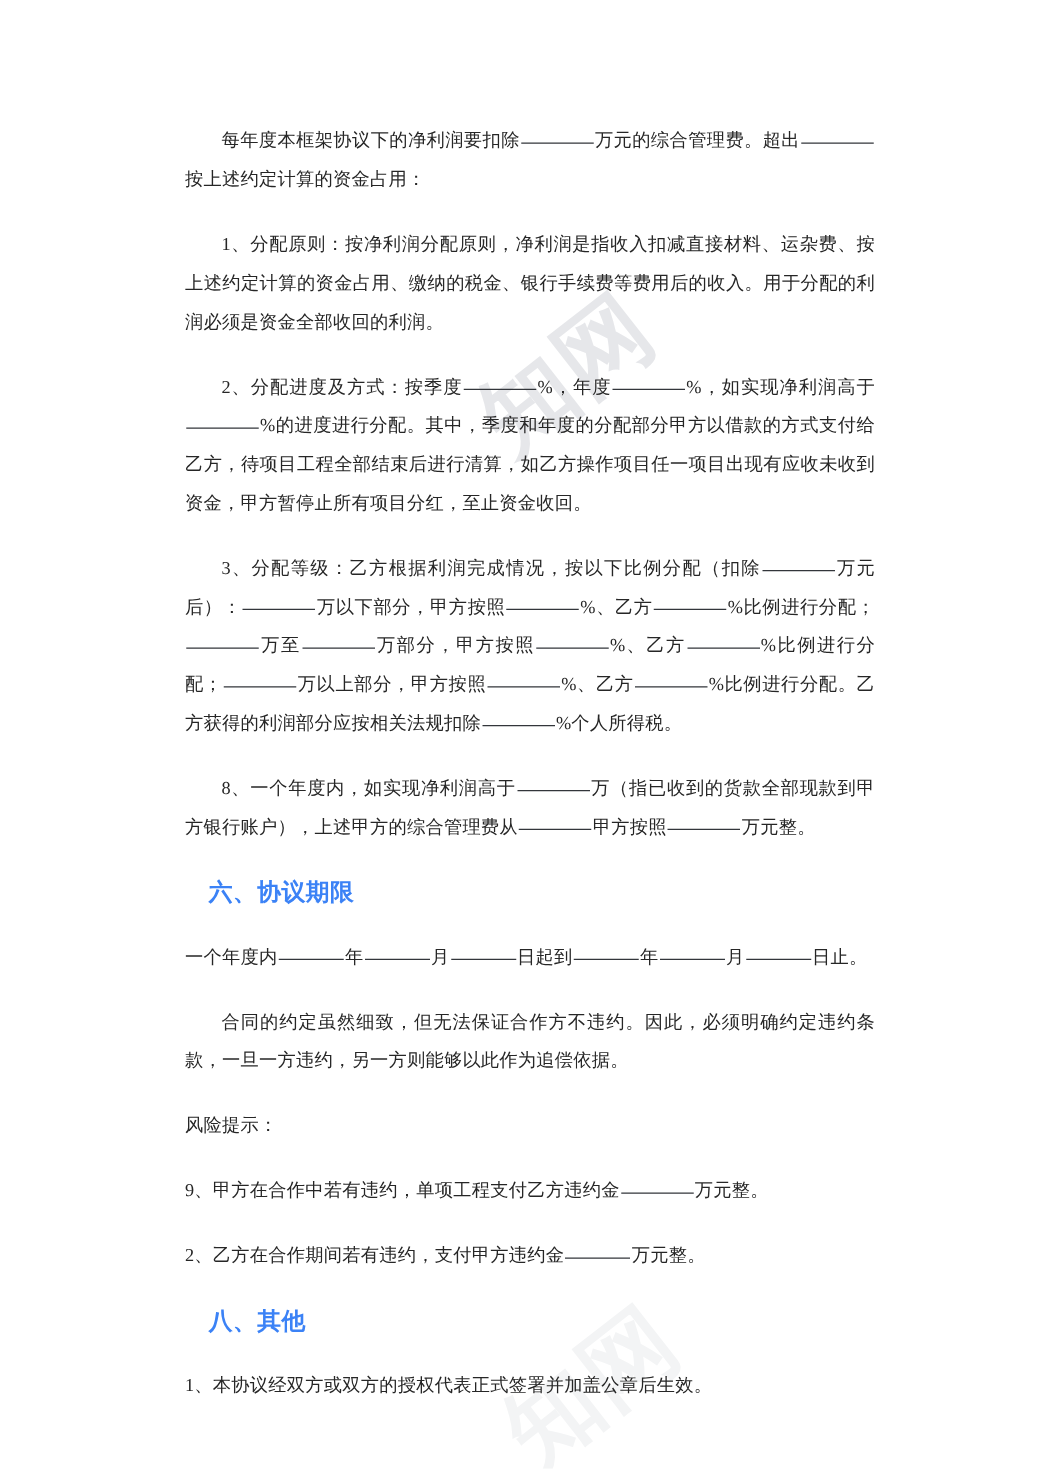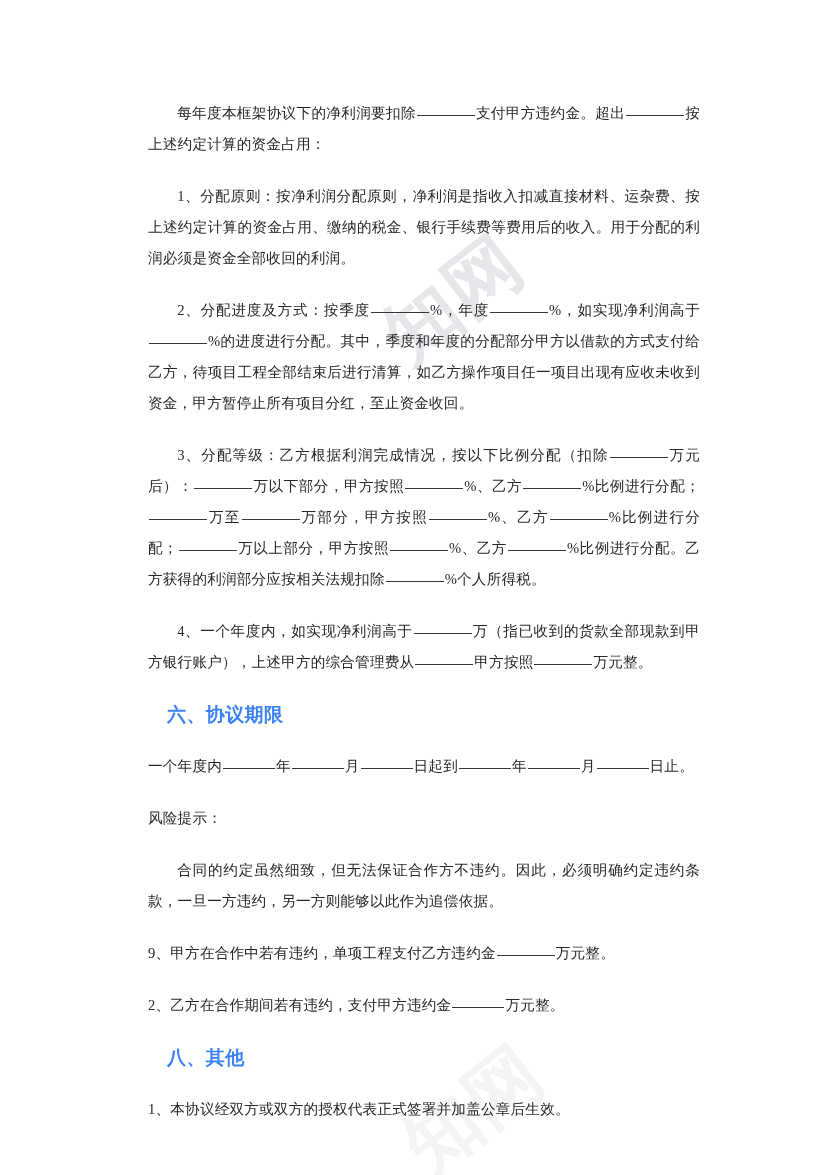--- a/index.html
+++ b/index.html
@@ -96,38 +96,38 @@
 
 <div class="page">
 
   <div class="watermark-layer">
     <div class="wm wm-a">知网</div>
     <div class="wm wm-b">知网</div>
   </div>
 
   <div class="content">
 
-    <p class="para indent"><span>每年度本框架协议下的净利润要扣除</span><span class="blank b-md"></span><span>支付甲方违约金。超出</span><span class="blank b-md"></span><span>按上述约定计算的资金占用：</span></p>
+    <p class="para indent"><span>每年度本框架协议下的净利润要扣除</span><span class="blank b-md"></span><span>万元的综合管理费。超出</span><span class="blank b-md"></span><span>按上述约定计算的资金占用：</span></p>
 
     <p class="para indent"><span>1、分配原则：按净利润分配原则，净利润是指收入扣减直接材料、运杂费、按上述约定计算的资金占用、缴纳的税金、银行手续费等费用后的收入。用于分配的利润必须是资金全部收回的利润。</span></p>
 
     <p class="para indent"><span>2、分配进度及方式：按季度</span><span class="blank b-md"></span><span>%，年度</span><span class="blank b-md"></span><span>%，如实现净利润高于</span><span class="blank b-md"></span><span>%的进度进行分配。其中，季度和年度的分配部分甲方以借款的方式支付给乙方，待项目工程全部结束后进行清算，如乙方操作项目任一项目出现有应收未收到资金，甲方暂停止所有项目分红，至止资金收回。</span></p>
 
     <p class="para indent"><span>3、分配等级：乙方根据利润完成情况，按以下比例分配（扣除</span><span class="blank b-md"></span><span>万元后）：</span><span class="blank b-md"></span><span>万以下部分，甲方按照</span><span class="blank b-md"></span><span>%、乙方</span><span class="blank b-md"></span><span>%比例进行分配；</span><span class="blank b-md"></span><span>万至</span><span class="blank b-md"></span><span>万部分，甲方按照</span><span class="blank b-md"></span><span>%、乙方</span><span class="blank b-md"></span><span>%比例进行分配；</span><span class="blank b-md"></span><span>万以上部分，甲方按照</span><span class="blank b-md"></span><span>%、乙方</span><span class="blank b-md"></span><span>%比例进行分配。乙方获得的利润部分应按相关法规扣除</span><span class="blank b-md"></span><span>%个人所得税。</span></p>
 
-    <p class="para indent"><span>4、一个年度内，如实现净利润高于</span><span class="blank b-md"></span><span>万（指已收到的货款全部现款到甲方银行账户），上述甲方的综合管理费从</span><span class="blank b-md"></span><span>甲方按照</span><span class="blank b-md"></span><span>万元整。</span></p>
+    <p class="para indent"><span>8、一个年度内，如实现净利润高于</span><span class="blank b-md"></span><span>万（指已收到的货款全部现款到甲方银行账户），上述甲方的综合管理费从</span><span class="blank b-md"></span><span>甲方按照</span><span class="blank b-md"></span><span>万元整。</span></p>
 
     <p class="heading">六、协议期限</p>
 
     <p class="para"><span>一个年度内</span><span class="blank b-sm"></span><span>年</span><span class="blank b-sm"></span><span>月</span><span class="blank b-sm"></span><span>日起到</span><span class="blank b-sm"></span><span>年</span><span class="blank b-sm"></span><span>月</span><span class="blank b-sm"></span><span>日止。</span></p>
 
 
+    <p class="para indent">合同的约定虽然细致，但无法保证合作方不违约。因此，必须明确约定违约条款，一旦一方违约，另一方则能够以此作为追偿依据。</p>
+
     <p class="para">风险提示：</p>
-
-    <p class="para indent">合同的约定虽然细致，但无法保证合作方不违约。因此，必须明确约定违约条款，一旦一方违约，另一方则能够以此作为追偿依据。</p>
 
     <p class="para"><span>9、甲方在合作中若有违约，单项工程支付乙方违约金</span><span class="blank b-md"></span><span>万元整。</span></p>
 
     <p class="para"><span>2、乙方在合作期间若有违约，支付甲方违约金</span><span class="blank b-sm"></span><span>万元整。</span></p>
 
     <p class="heading">八、其他</p>
 
     <p class="para">1、本协议经双方或双方的授权代表正式签署并加盖公章后生效。</p>
 
   </div>

